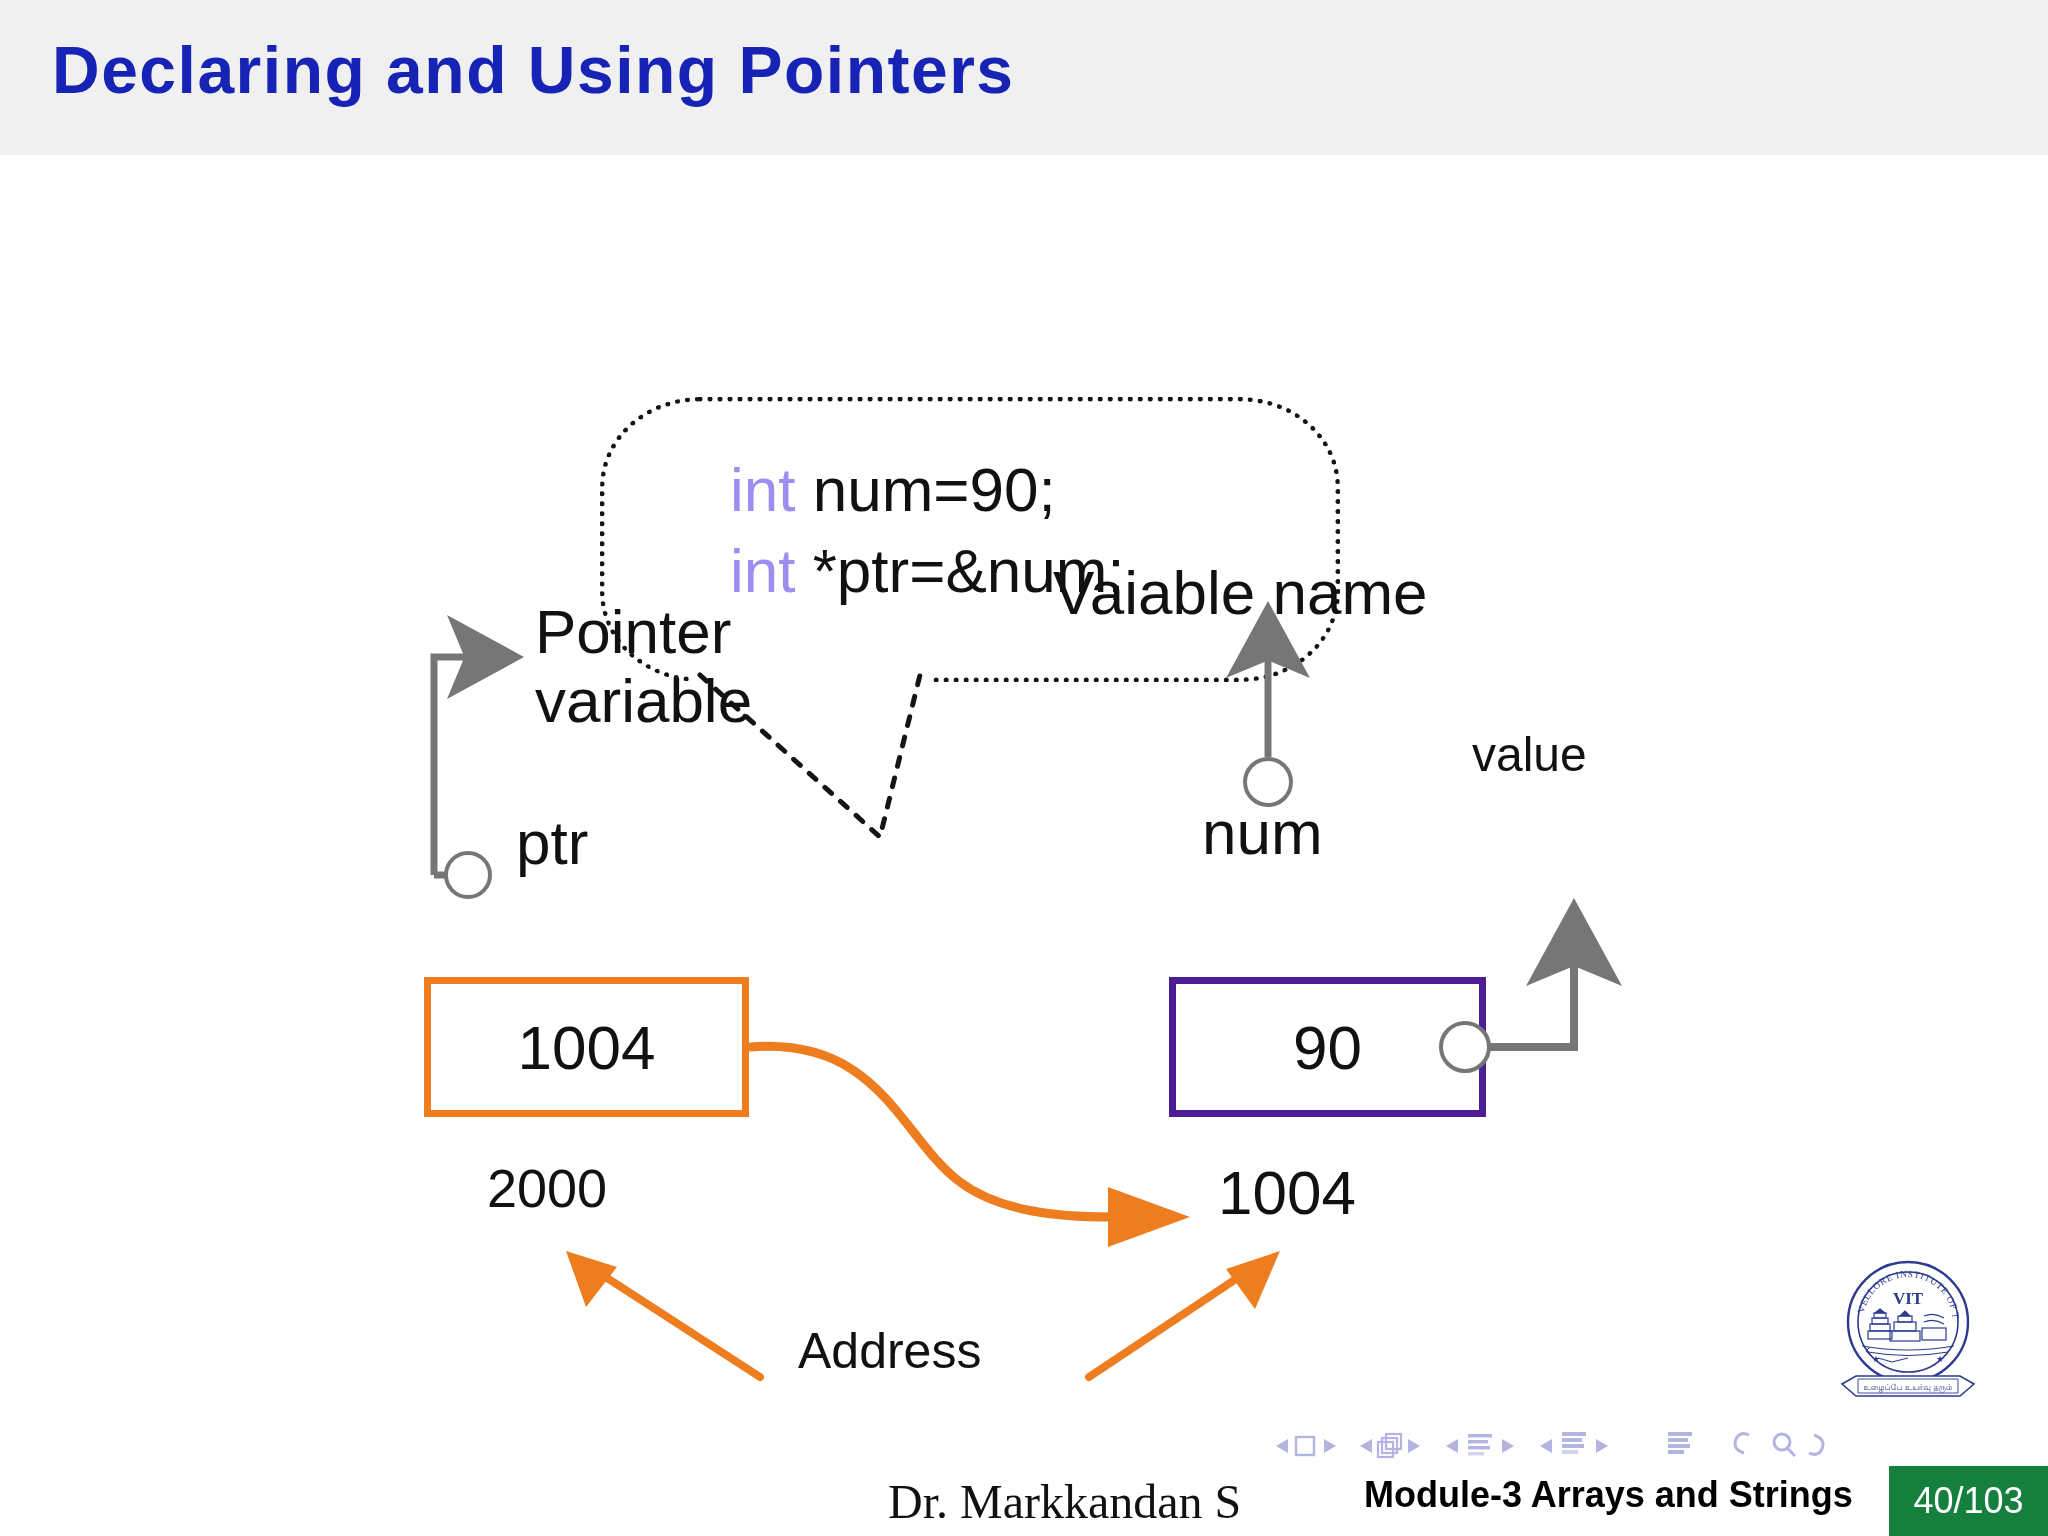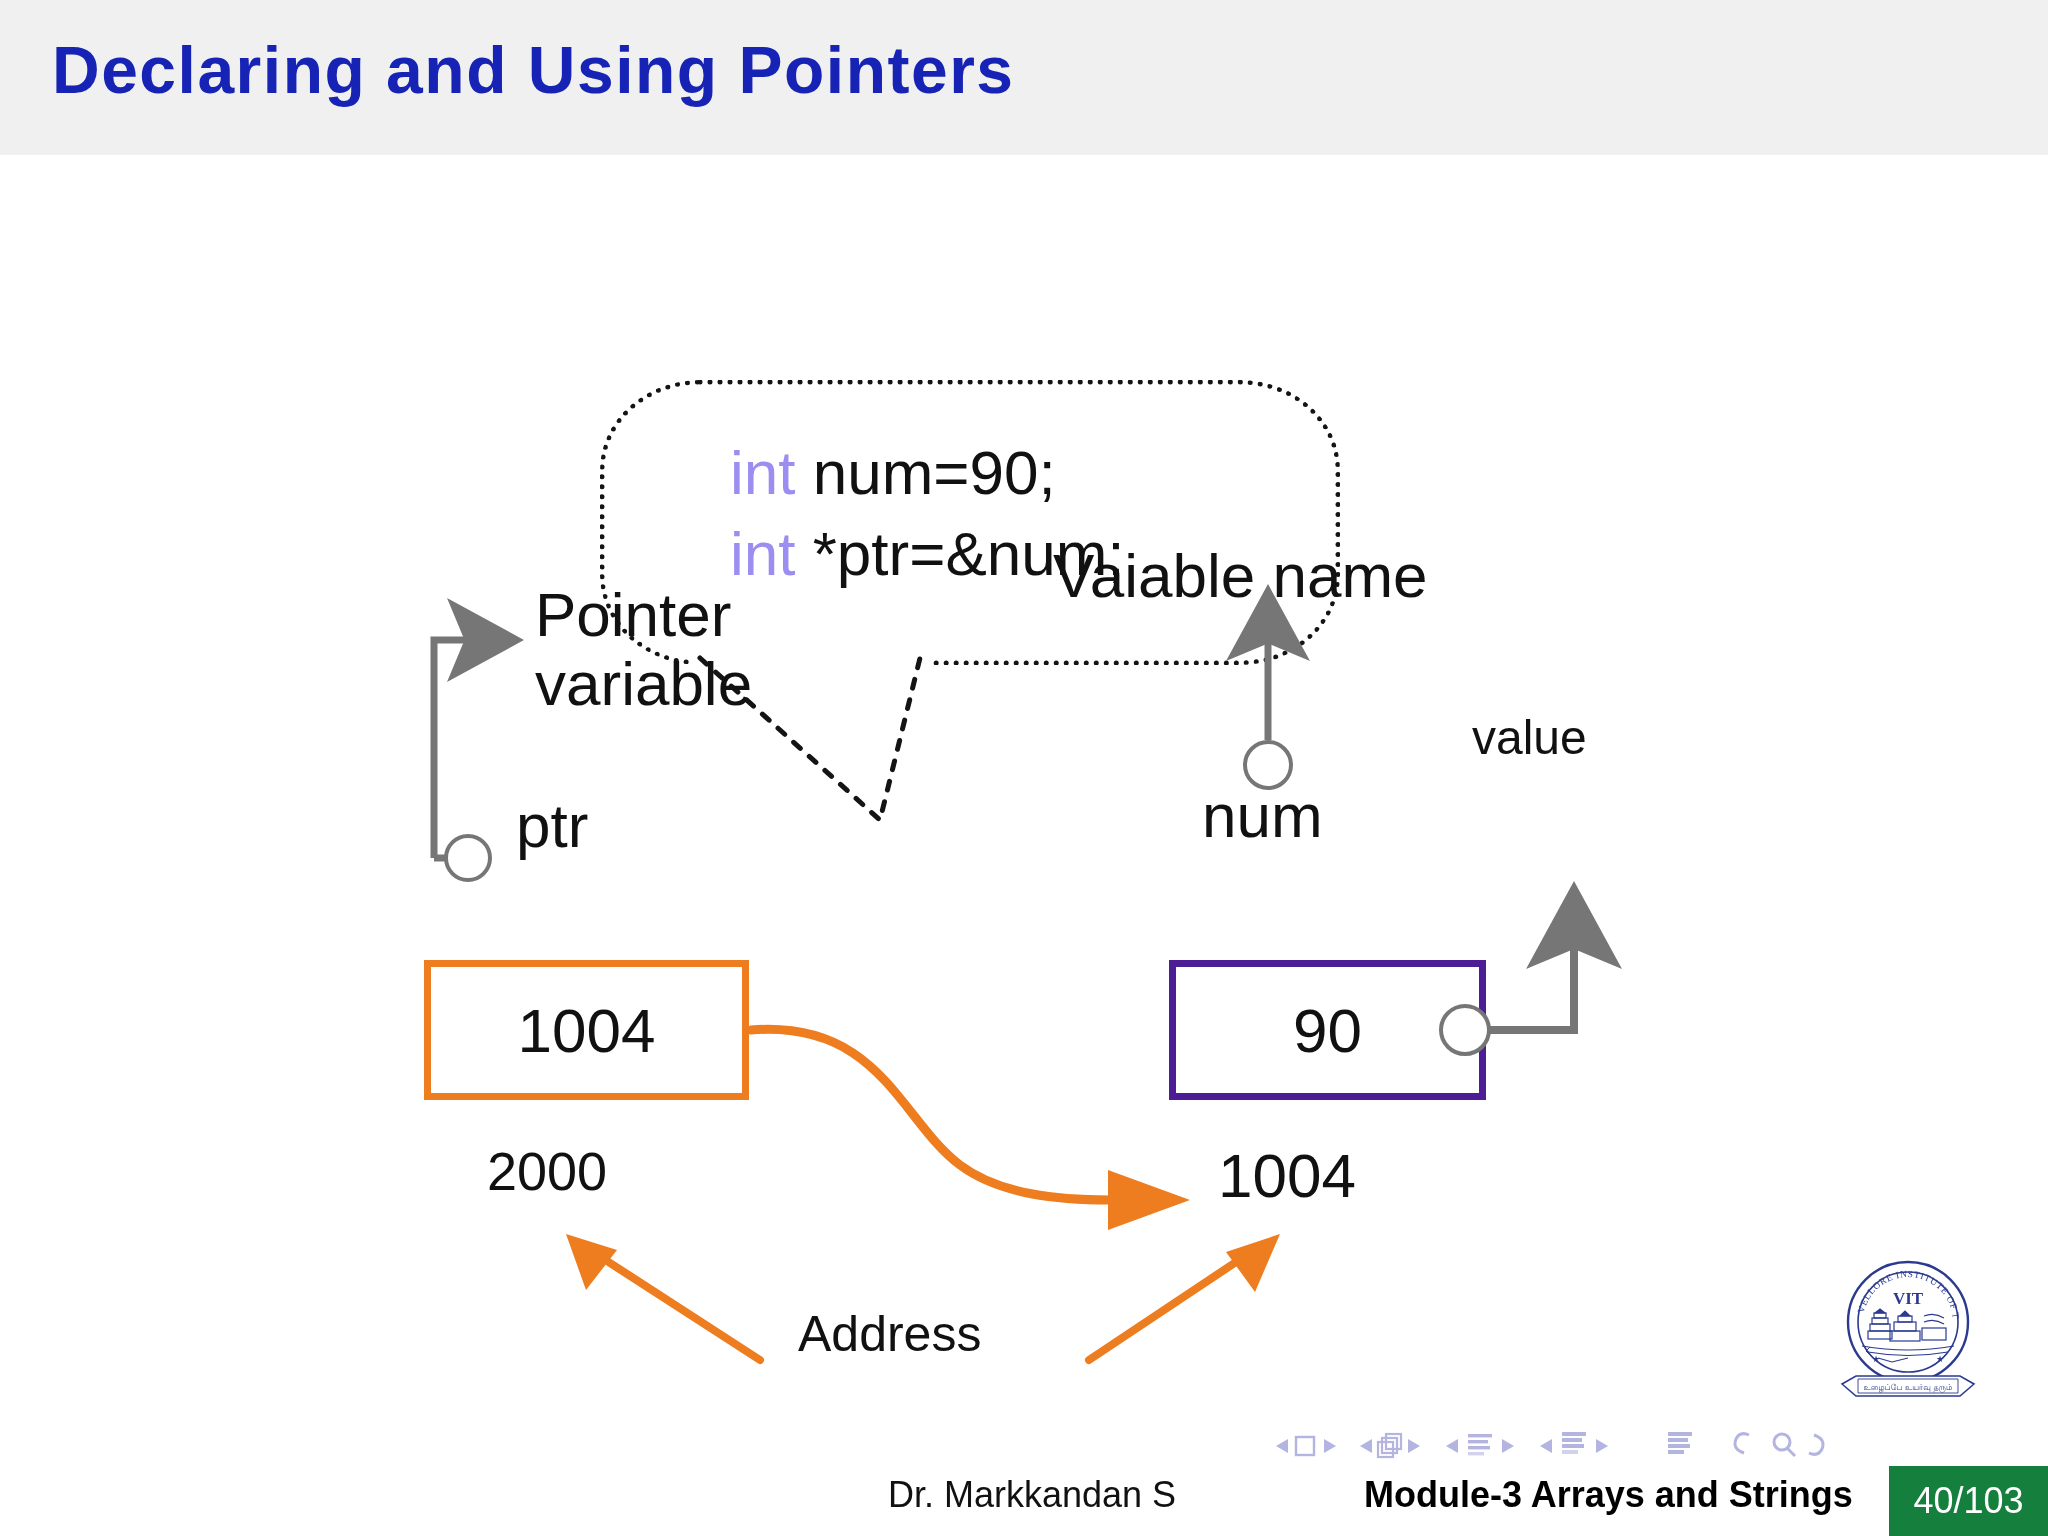--- a/index.html
+++ b/index.html
@@ -32,21 +32,21 @@
     font-weight: bold;
     color: #1623b5;
     letter-spacing: 1.5px;
     white-space: nowrap;
     text-align: right;
   }
 
   
   #slide-body {
     position: absolute;
-    left: 0; top: 140px;
+    left: 0; top: 157px;
     width: 1680px;
     height: 1280px;
   }
 
   
   #code-bubble {
     position: absolute;
     left: 600px;
     top: 240px;
     width: 740px;
@@ -181,22 +181,22 @@
     position: absolute;
     left: 1268px;
     top: 1425px;
     width: 760px;
     height: 42px;
   }
   #footer-author {
     position: absolute;
     left: 888px;
     top: 1474px;
-    font-family: Liberation Sans, sans-serif;
-    font-size: 36px;
+    font-family: Liberation Serif, serif;
+    font-size: 48px;
     color: #111111;
     white-space: nowrap;
   }
   #footer-module {
     position: absolute;
     left: 1364px;
     top: 1474px;
     font-family: "Liberation Sans", sans-serif;
     font-size: 36px;
     font-weight: bold;

